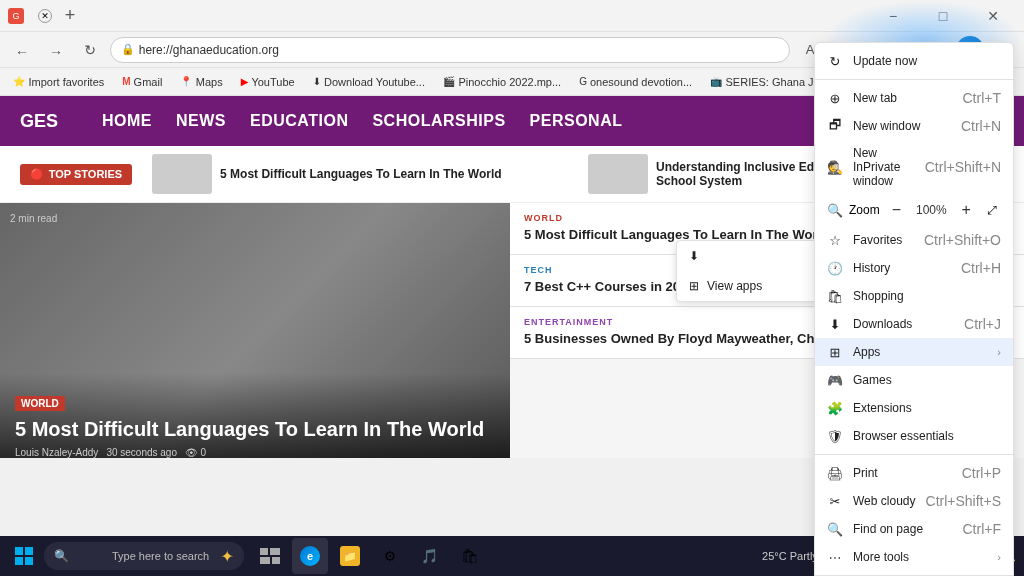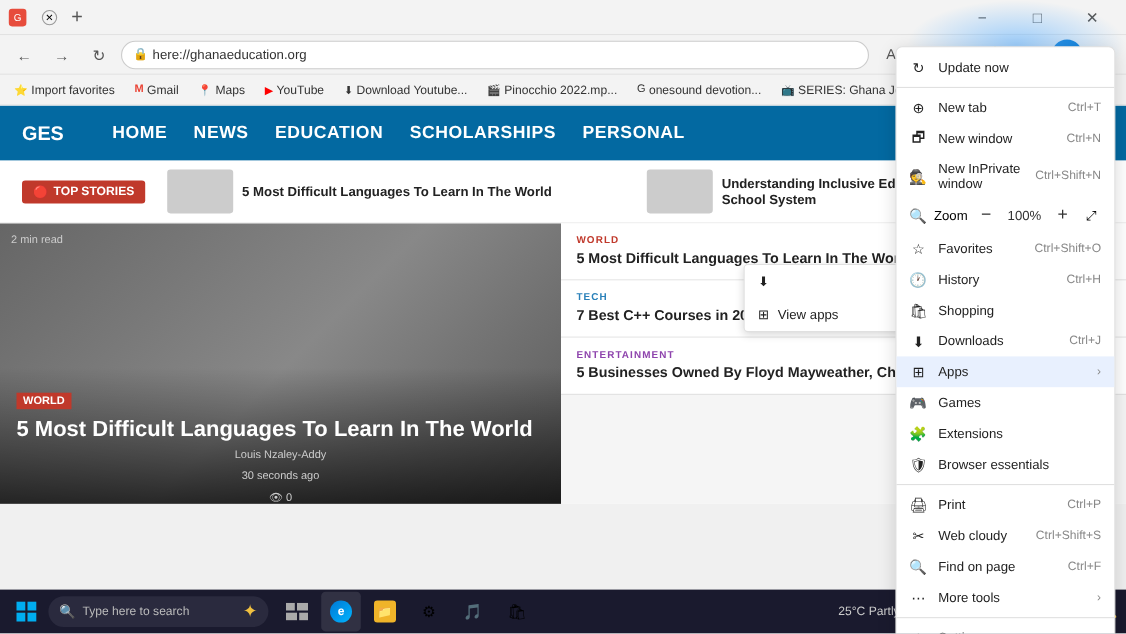--- a/index.html
+++ b/index.html
@@ -57,21 +57,21 @@
     
     .website {
       height: 362px;
       background: white;
       overflow: hidden;
       position: relative;
     }
 
     
     .site-header {
-      background: #0369a1;
+      background: #701a75;
       height: 50px;
       display: flex;
       align-items: center;
       padding: 0 20px;
       gap: 24px;
     }
     .site-nav-item {
       color: white;
       font-size: 16px;
       font-weight: 600;
@@ -147,21 +147,20 @@
       font-weight: 700;
       line-height: 1.2;
       margin-bottom: 6px;
     }
     .featured-meta {
       color: #ccc;
       font-size: 10px;
       display: flex;
       align-items: center;
       gap: 8px;
-      flex-direction: column;
     }
     .featured-min-read {
       font-size: 10px;
       color: #ccc;
       position: absolute;
       top: 10px;
       left: 10px;
     }
 
     .side-articles {
@@ -230,21 +229,21 @@
       align-items: center;
       padding: 6px 12px;
       cursor: pointer;
       gap: 10px;
       color: #222;
       position: relative;
     }
     .menu-item.highlighted { background: #e8f0fe; }
     .menu-icon { width: 16px; height: 16px; display: flex; align-items: center; justify-content: center; font-size: 13px; flex-shrink: 0; }
     .menu-label { flex: 1; }
-    .menu-shortcut { color: #888; font-size: 11px; }
+    .menu-shortcut { color: #888; font-size: 14px; }
     .menu-arrow { color: #888; font-size: 11px; }
     .menu-divider { height: 1px; background: #e0e0e0; margin: 4px 0; }
     .zoom-control {
       display: flex;
       align-items: center;
       padding: 4px 12px;
       gap: 6px;
     }
     .zoom-label { flex: 1; }
     .zoom-btn { width: 24px; height: 24px; display: flex; align-items: center; justify-content: center; cursor: pointer; font-size: 16px; color: #333; border-radius: 50%; }
@@ -539,21 +538,21 @@
   <div class="taskbar-start">
     <svg width="20" height="20" viewBox="0 0 20 20" fill="none">
       <rect x="1" y="1" width="8" height="8" fill="#00adef"></rect>
       <rect x="11" y="1" width="8" height="8" fill="#00adef"></rect>
       <rect x="1" y="11" width="8" height="8" fill="#00adef"></rect>
       <rect x="11" y="11" width="8" height="8" fill="#00adef"></rect>
     </svg>
   </div>
   <div class="taskbar-search">
     <span style="font-size:12px;">🔍</span>
-    <span style="color:#bbb;">Type here to search</span>
+    <span style="color:#bbb;margin-left:37px;">Type here to search</span>
     <span style="margin-left:auto;font-size:16px;color:#f0c040;">✦</span>
   </div>
   <div class="taskbar-apps">
     <div class="taskbar-app">
       <svg width="20" height="16" viewBox="0 0 20 16" fill="#aaa">
         <rect x="0" y="0" width="8" height="7"></rect>
         <rect x="10" y="0" width="10" height="7"></rect>
         <rect x="0" y="9" width="10" height="7"></rect>
         <rect x="12" y="9" width="8" height="7"></rect>
       </svg>

